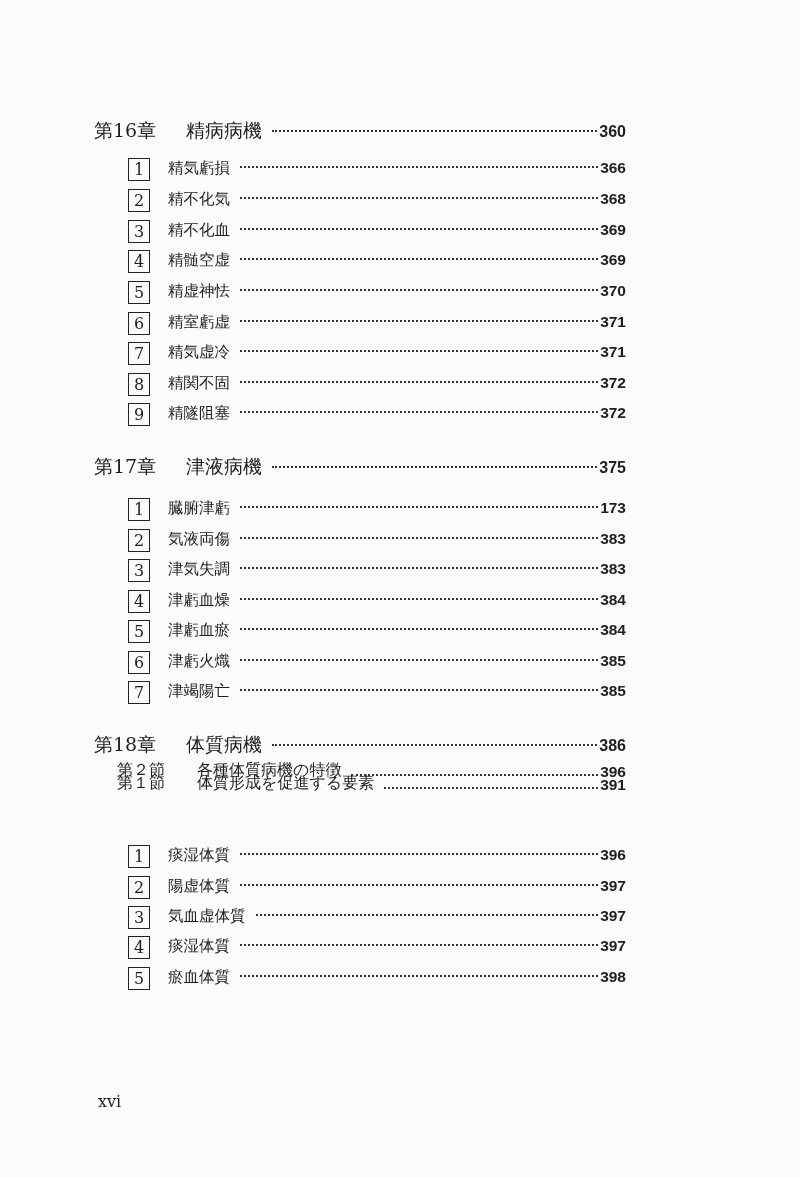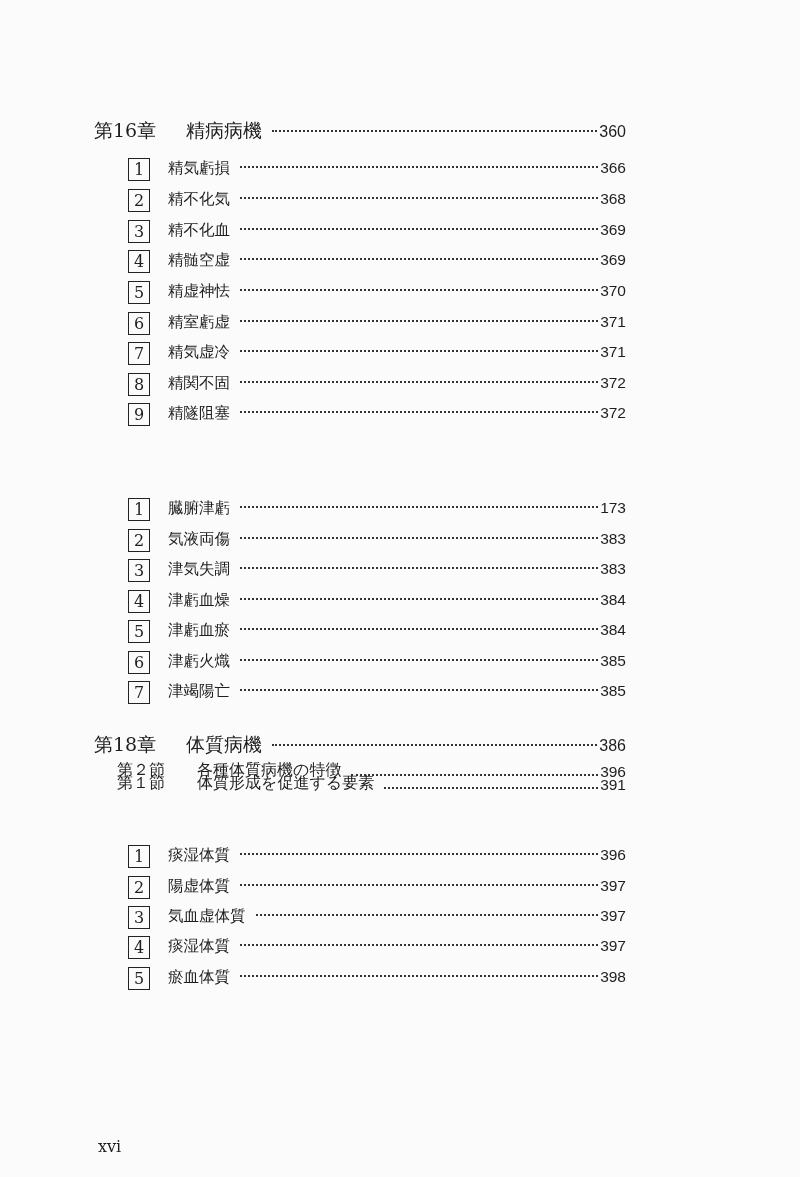--- a/index.html
+++ b/index.html
@@ -36,26 +36,25 @@
       position: relative; top: 2px;
     }
     .label { flex: 0 0 auto; }
     .leader {
       flex: 1 1 auto;
       margin: 0 2px 0 10px;
       border-bottom: 2px dotted #333;
       height: 0;
       position: relative; top: -5px;
     }
-    .page-num { flex: 0 0 auto; font-family: "Liberation Sans", sans-serif; font-size: 15.5px; }
+    .page-num { flex: 0 0 auto; font-family: "Liberation Sans", sans-serif; font-size: 15.5px; font-weight: bold; }
     .chapter .page-num { font-size: 16px; }
     .folio {
       position: absolute; left: 98px; top: 1092px;
       font-size: 16px;
-      margin-top: 45px;
     }
   </style>
 </head>
 <body>
 
 <div class="page">
 
   <div class="row chapter" style="top:118px">
     <span class="ch-num">第16章</span>
     <span class="label">精病病機</span>
@@ -111,20 +110,26 @@
     <span class="leader"></span>
     <span class="page-num">372</span>
   </div>
   <div class="row item" style="top:401px">
     <span class="box">9</span>
     <span class="label">精隧阻塞</span>
     <span class="leader"></span>
     <span class="page-num">372</span>
   </div>
 
+  <div class="row chapter" style="top:454px">
+    <span class="ch-num">第17章</span>
+    <span class="label">津液病機</span>
+    <span class="leader"></span>
+    <span class="page-num">375</span>
+  </div>
 
   <div class="row item" style="top:496px">
     <span class="box">1</span>
     <span class="label">臓腑津虧</span>
     <span class="leader"></span>
     <span class="page-num">173</span>
   </div>
   <div class="row item" style="top:527px">
     <span class="box">2</span>
     <span class="label">気液両傷</span>

